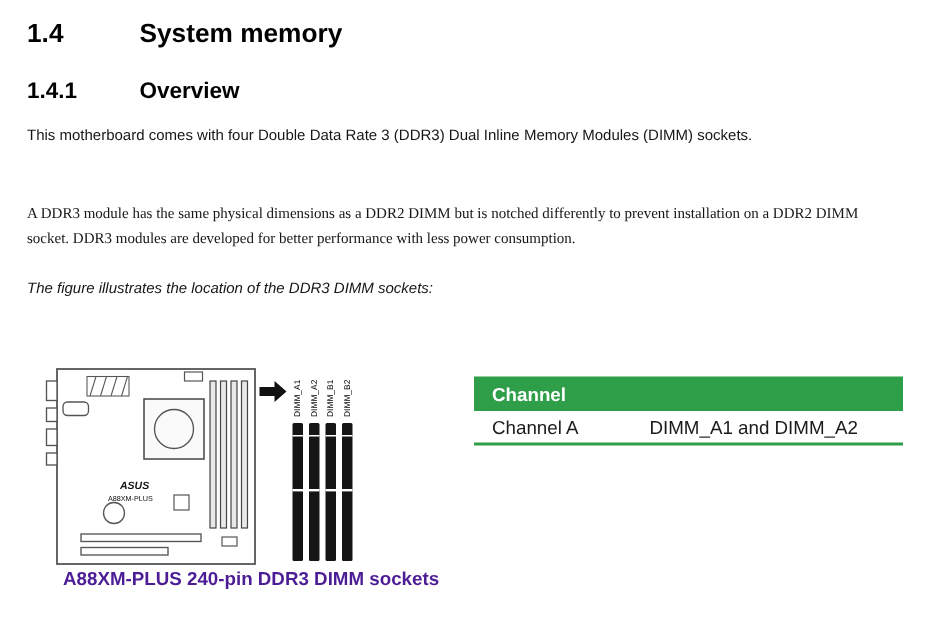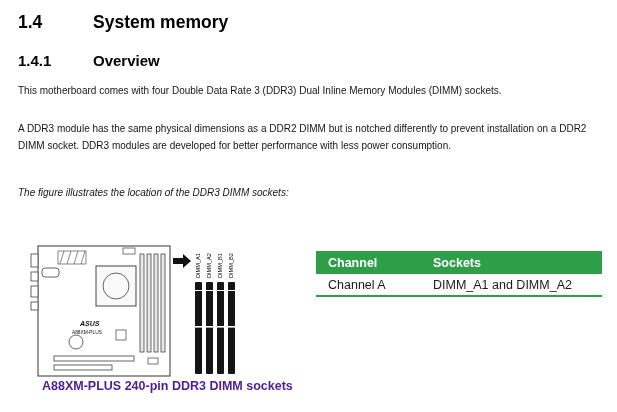--- a/index.html
+++ b/index.html
@@ -11,28 +11,28 @@
     overflow: hidden;
     font-family: "Liberation Sans", sans-serif;
     color: #1a1a1a;
   }
   .h1 { position: absolute; left: 18px; top: 12px; height: 24px; font-weight: bold; font-size: 17.5px; color: #000; }
   .h2 { position: absolute; left: 18px; top: 52px; height: 20px; font-weight: bold; font-size: 15px; color: #000; }
   .hnum  { position: absolute; left: 0; white-space: nowrap; }
   .htitle{ position: absolute; left: 75px; white-space: nowrap; }
   .para { position: absolute; left: 18px; width: 584px; font-size: 10px; line-height: 17px; color: #161616; }
   .p1 { top: 82px; }
-  .p2 { top: 120px; }
+  .p2 { top: 134px; font-family: Liberation Serif, serif; }
   .p3 { top: 184px; font-style: italic; }
   .figure { position: absolute; left: 28px; top: 230px; width: 235px; height: 150px; }
   .figure svg { font-family: "Liberation Sans", sans-serif; }
   .caption { position: absolute; left: 42px; top: 379px; font-size: 12.5px; font-weight: bold; color: #4c1d95; white-space: nowrap; }
   .memtable { position: absolute; left: 316px; top: 251px; width: 286px; font-size: 12.5px; }
   .trow { display: flex; height: 23px; align-items: center; border-bottom: 2px solid var(--accent); }
-  .trow.thead { background: var(--accent); color: #fff; font-weight: bold; border-bottom: none; }
+  .trow.thead { background: var(--accent); color: #fff; font-weight: bold; border-bottom: none; gap: 36px; }
   .tcell.c1 { flex: 0 0 114px; padding-left: 12px; }
   .tcell.c2 { flex: 1; padding-left: 3px; white-space: nowrap; }
 </style>
 </head>
 <body>
 
 <div class="h1">
   <span class="hnum">1.4</span>
   <span class="htitle">System memory</span>
 </div>
@@ -123,19 +123,18 @@
     <text transform="translate(194,48) rotate(-90)" font-size="5.6" fill="#000">DIMM_B1</text>
     <text transform="translate(205,48) rotate(-90)" font-size="5.6" fill="#000">DIMM_B2</text>
   </svg>
 </div>
 
 <div class="caption">A88XM-PLUS 240-pin DDR3 DIMM sockets</div>
 
 <div class="memtable">
   <div class="trow thead">
     <div class="tcell c1">Channel</div>
-    <div class="tcell c2">Sockets</div>
   </div>
   <div class="trow">
     <div class="tcell c1">Channel A</div>
     <div class="tcell c2">DIMM_A1 and DIMM_A2</div>
   </div>
 </div>
 
 </body></html>

